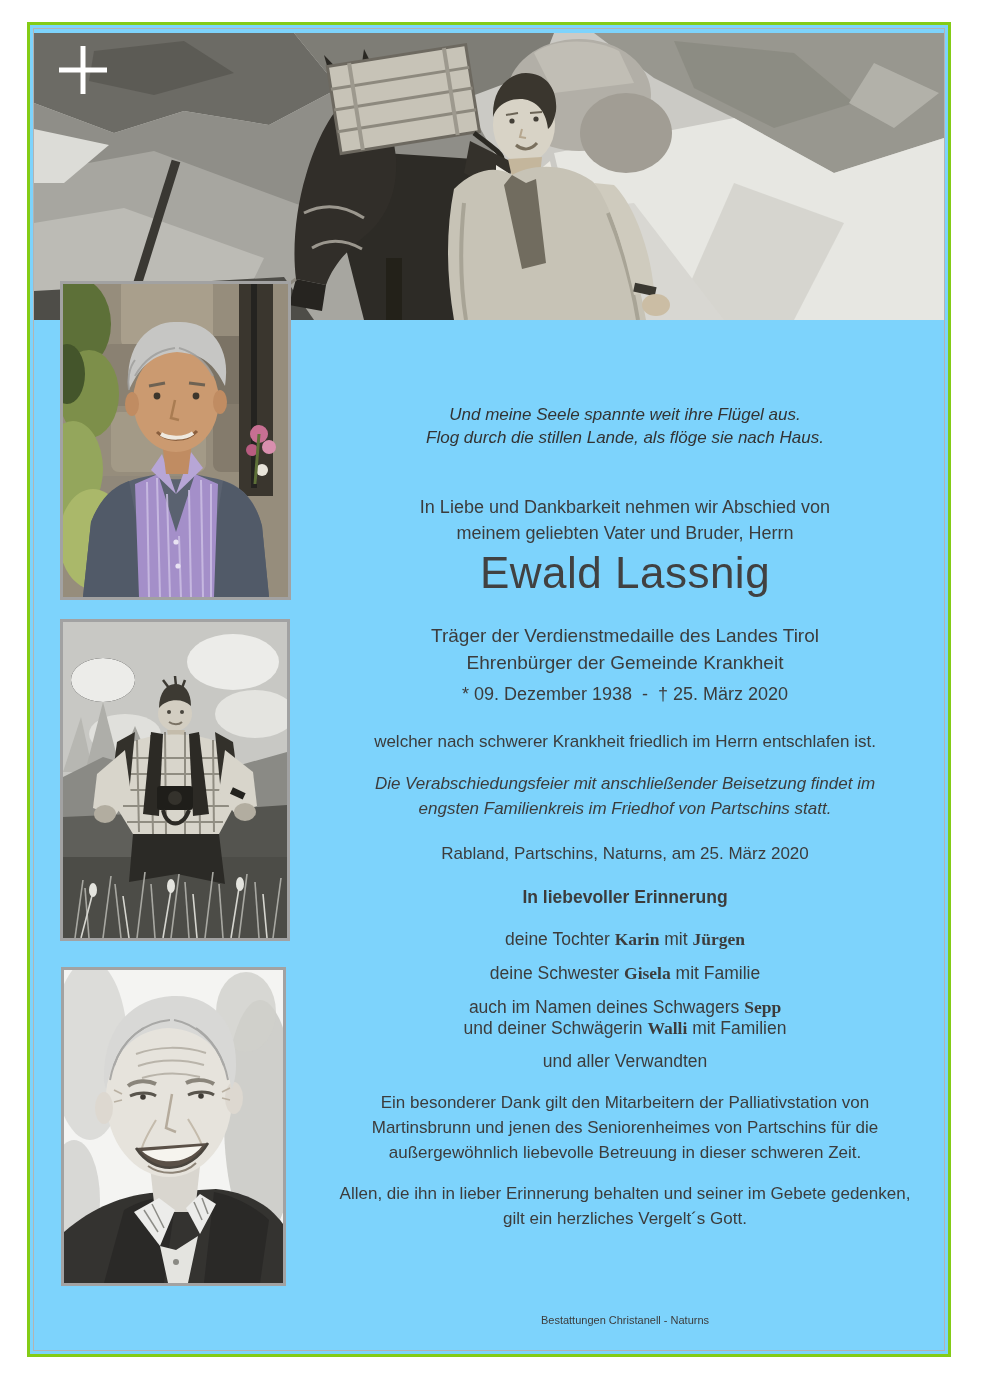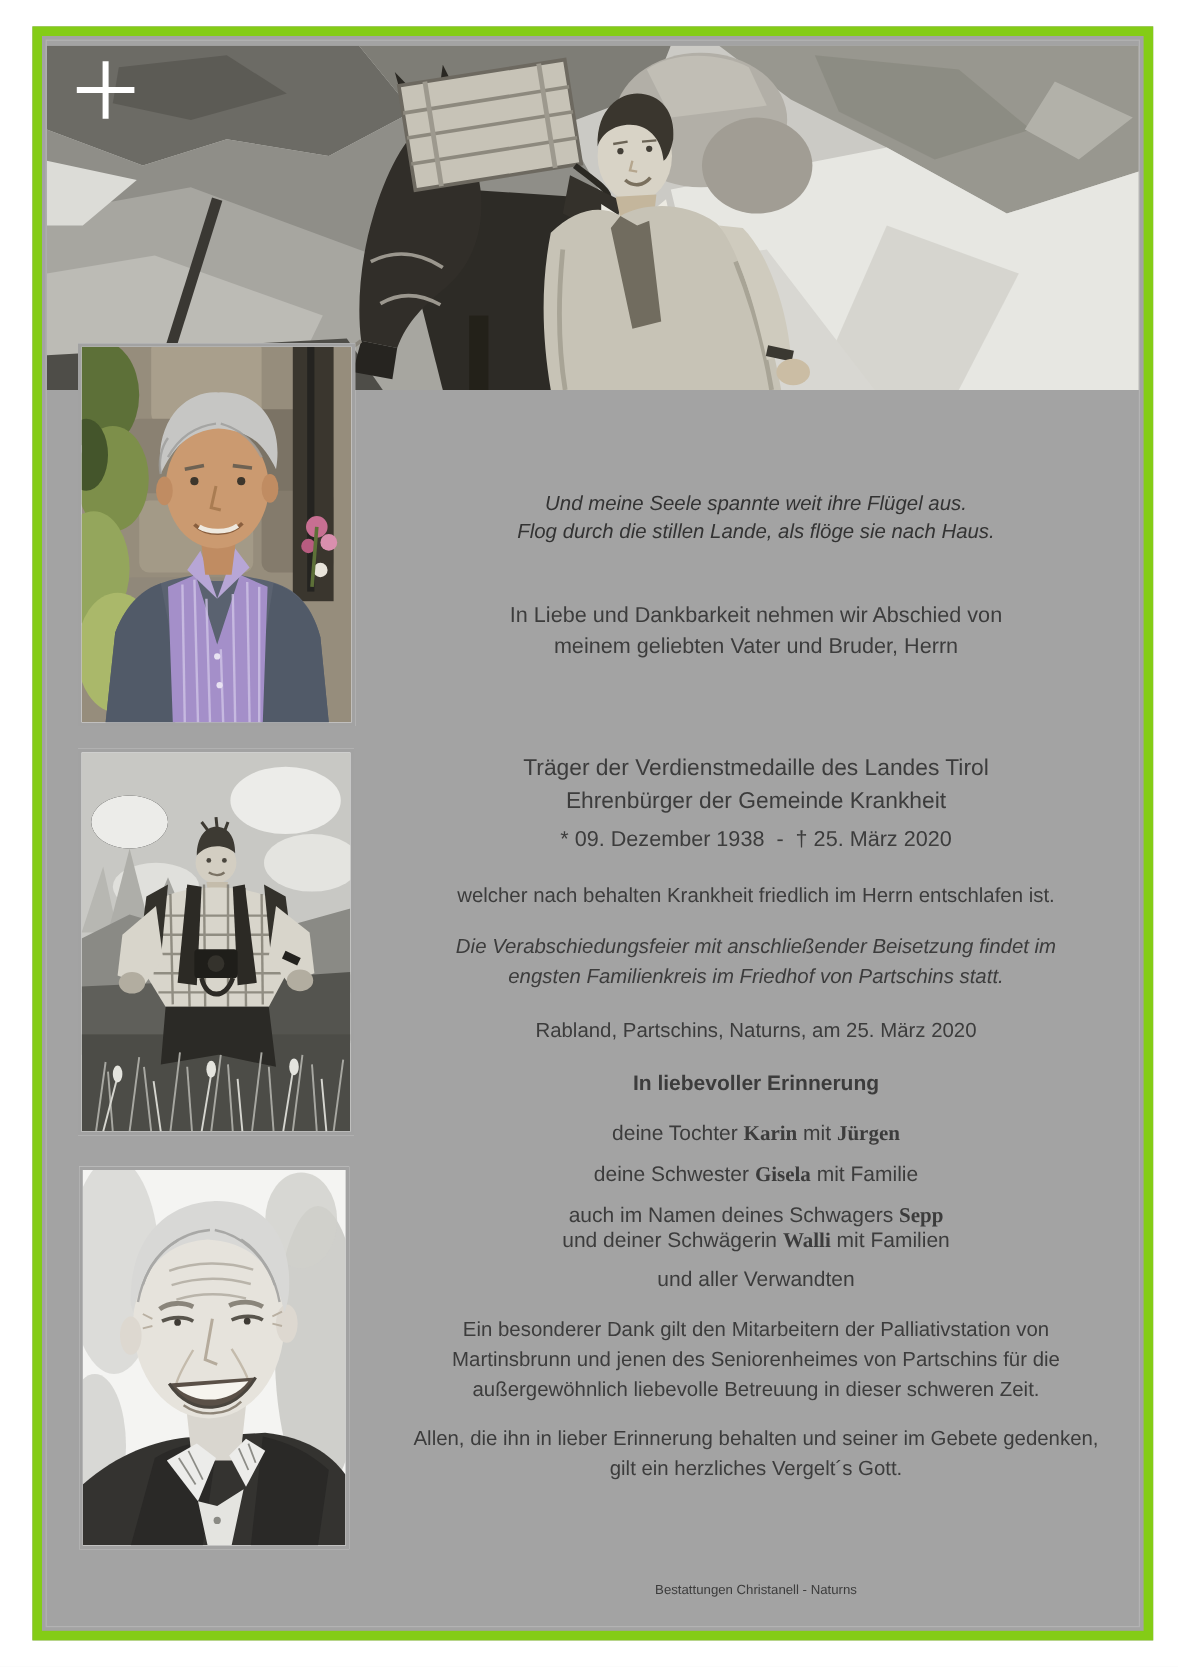--- a/index.html
+++ b/index.html
@@ -6,22 +6,22 @@
     margin:0; padding:0;
     width:982px; height:1389px;
     background:#ffffff;
     font-family:"Liberation Sans", sans-serif;
     color:#3c3c3c;
     overflow:hidden;
   }
   .card{
     position:absolute; left:27px; top:22px;
     width:918px; height:1329px;
-    border:8px solid #84cc16;
-    background:#a3a3a3;
+    border:3px solid #84cc16;
+    background:#7dd3fc;
   }
   .inner-line{
     position:absolute; inset:3px;
     border:1px solid #b3b3b3;
     pointer-events:none;
   }
   .banner{
     position:absolute; left:4px; top:8px;
     width:910px; height:287px;
     overflow:hidden;
@@ -335,29 +335,30 @@
     <div class="tblock quote">
       <div>Und meine Seele spannte weit ihre Flügel aus.</div>
       <div>Flog durch die stillen Lande, als flöge sie nach Haus.</div>
     </div>
 
     <div class="tblock intro">
       <div>In Liebe und Dankbarkeit nehmen wir Abschied von</div>
       <div>meinem geliebten Vater und Bruder, Herrn</div>
     </div>
 
+    <div class="tblock name">Ewald Lassnig</div>
 
     <div class="tblock honors">
       <div>Träger der Verdienstmedaille des Landes Tirol</div>
       <div>Ehrenbürger der Gemeinde Krankheit</div>
     </div>
 
     <div class="tblock dates">* 09. Dezember 1938  -  † 25. März 2020</div>
 
-    <div class="tblock welcher">welcher nach behalten Krankheit friedlich im Herrn entschlafen ist.</div>
+    <div class="tblock welcher">welcher nach schwerer Krankheit friedlich im Herrn entschlafen ist.</div>
 
     <div class="tblock funeral">
       <div>Die Verabschiedungsfeier mit anschließender Beisetzung findet im</div>
       <div>engsten Familienkreis im Friedhof von Partschins statt.</div>
     </div>
 
     <div class="tblock place">Rabland, Partschins, Naturns, am 25. März 2020</div>
 
     <div class="tblock remembrance">In liebevoller Erinnerung</div>
 

